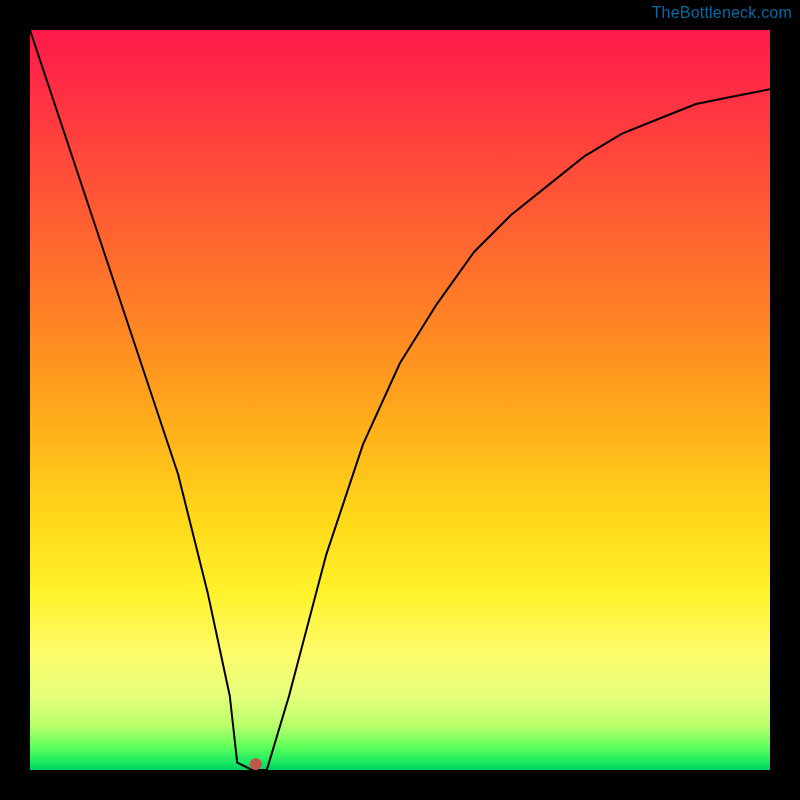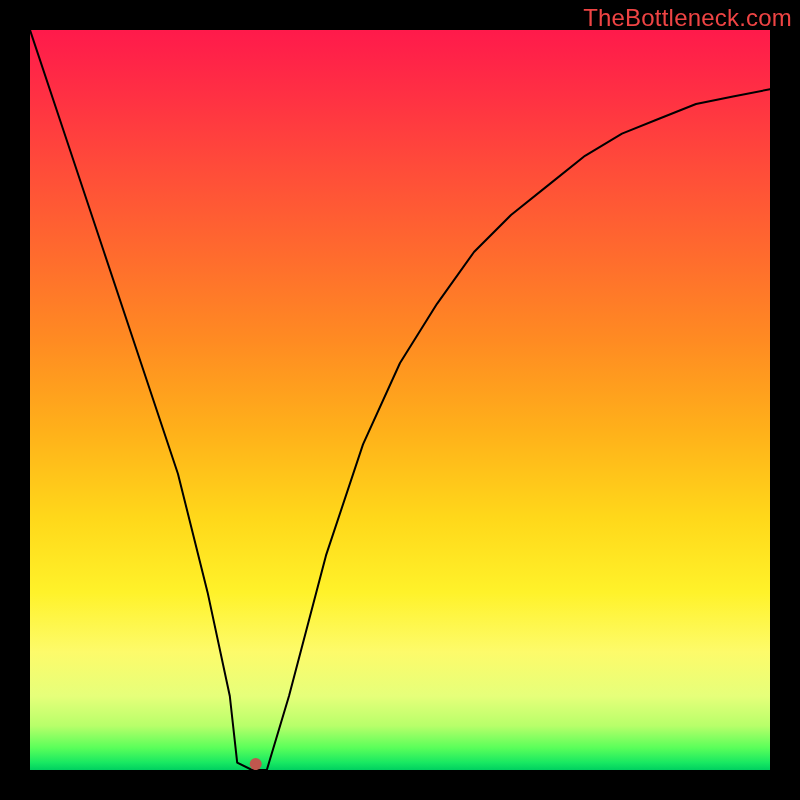--- a/index.html
+++ b/index.html
@@ -46,22 +46,22 @@
     left: 0;
     top: 0;
     width: 740px;
     height: 740px;
     display: block;
   }
   .watermark {
     position: absolute;
     top: 4px;
     right: 8px;
-    color: #ef4444;
-    font-size: 24px;
+    color: #0369a1;
+    font-size: 16px;
     letter-spacing: 0.2px;
   }
 </style>
 </head>
 <body>
 
 <div class="frame">
 
   <div class="watermark">TheBottleneck.com</div>
 

